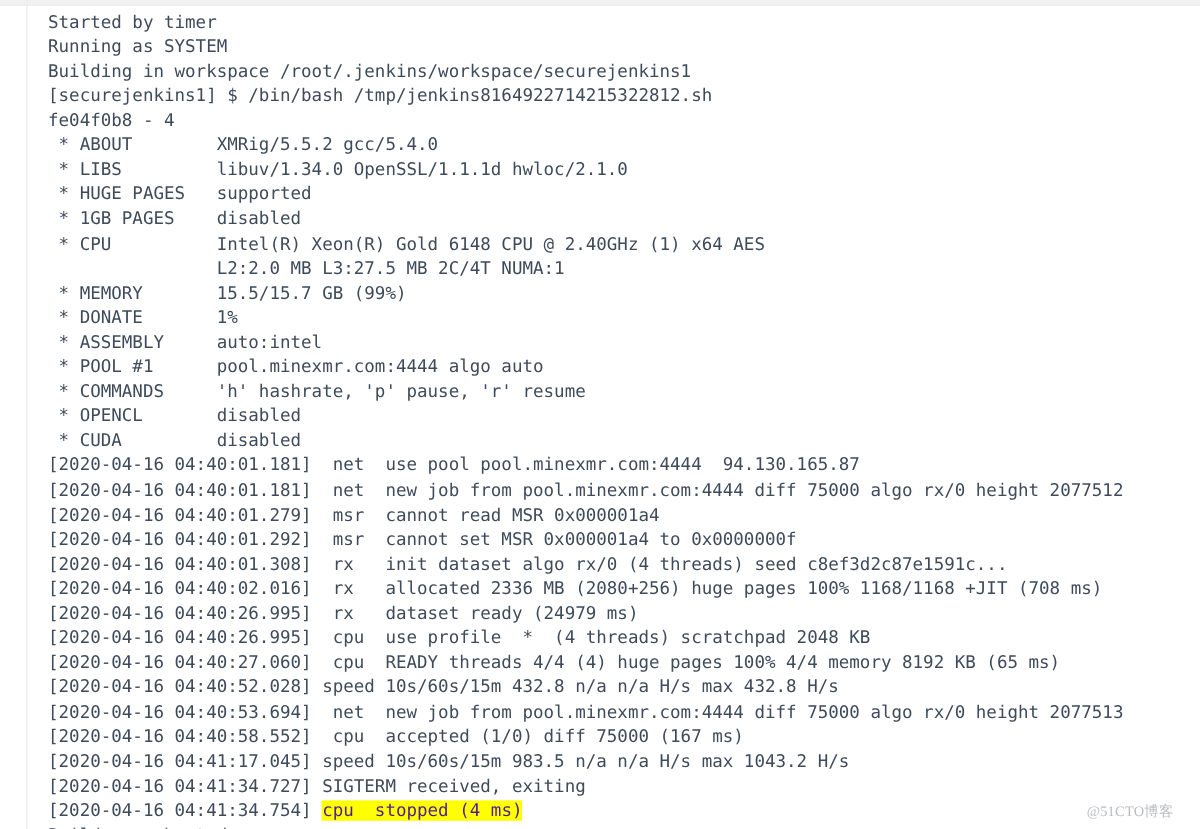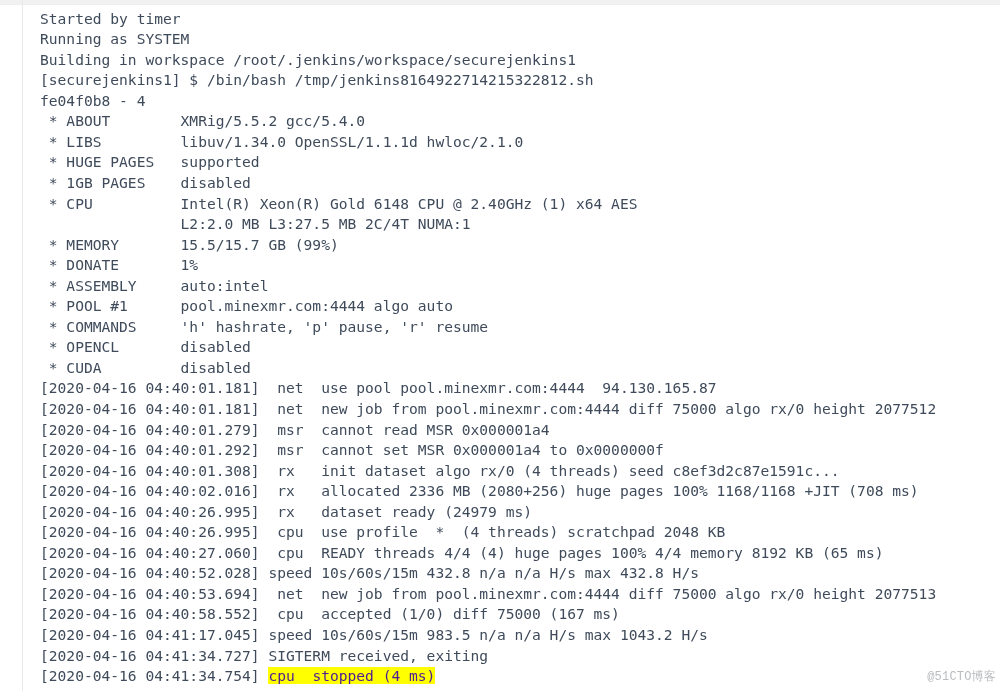--- a/index.html
+++ b/index.html
@@ -64,23 +64,23 @@
     white-space: pre;
   }
 
   .hl {
     background: #ffff00;
     color: #4c1d95;
   }
 
   #watermark {
     position: absolute;
-    right: 4px;
+    right: 22px;
     bottom: 6px;
-    font-family: Liberation Mono, monospace;
+    font-family: Liberation Serif, serif;
     font-size: 12px;
     color: #b9bcc0;
     letter-spacing: 0.2px;
     white-space: pre;
     margin-left: 28px;
   }
 </style>
 </head>
 <body>
 

